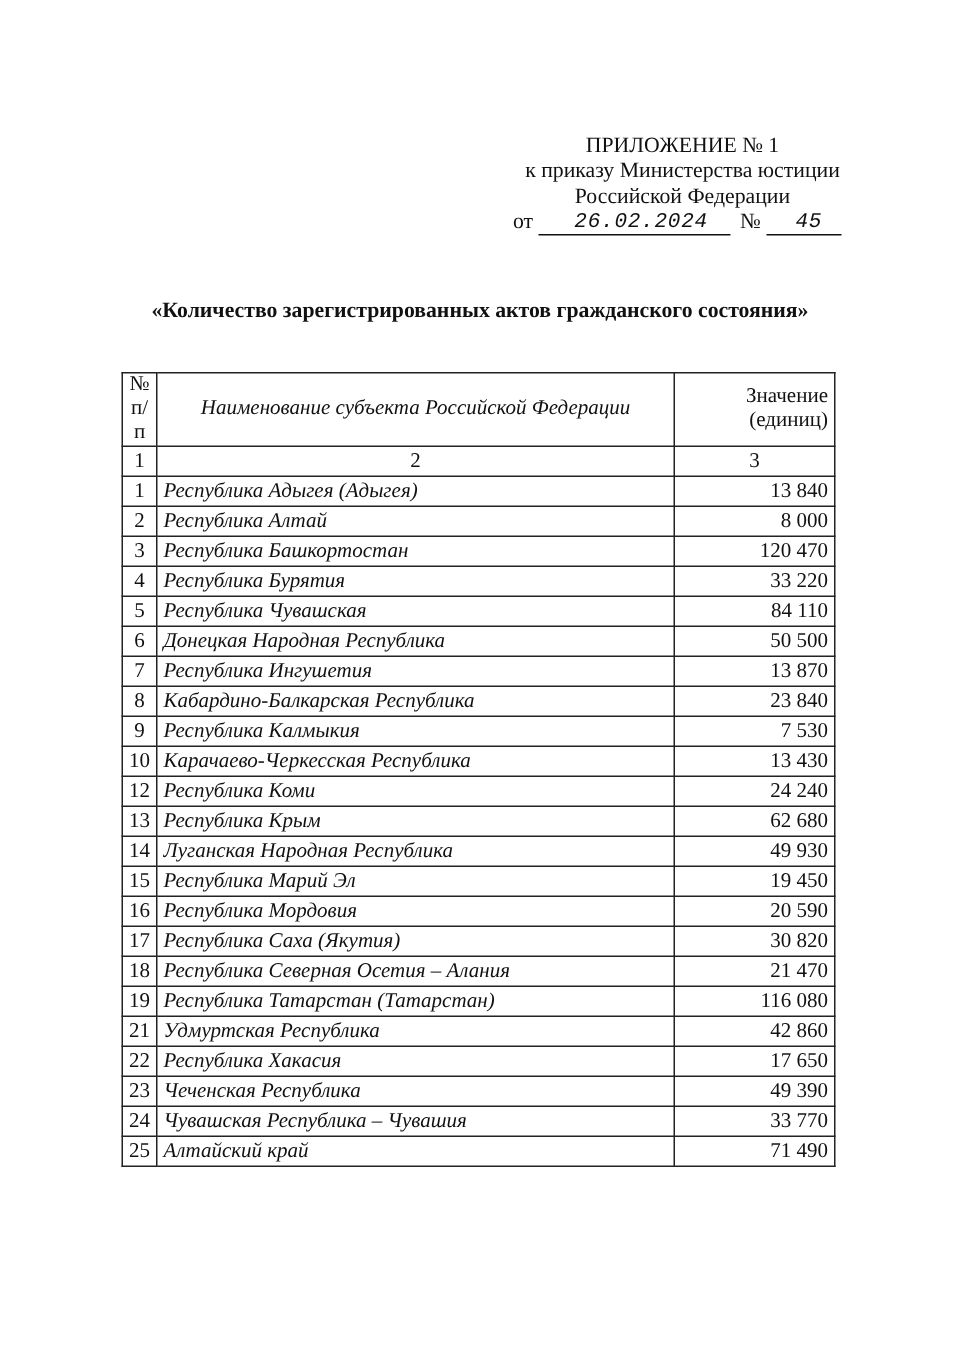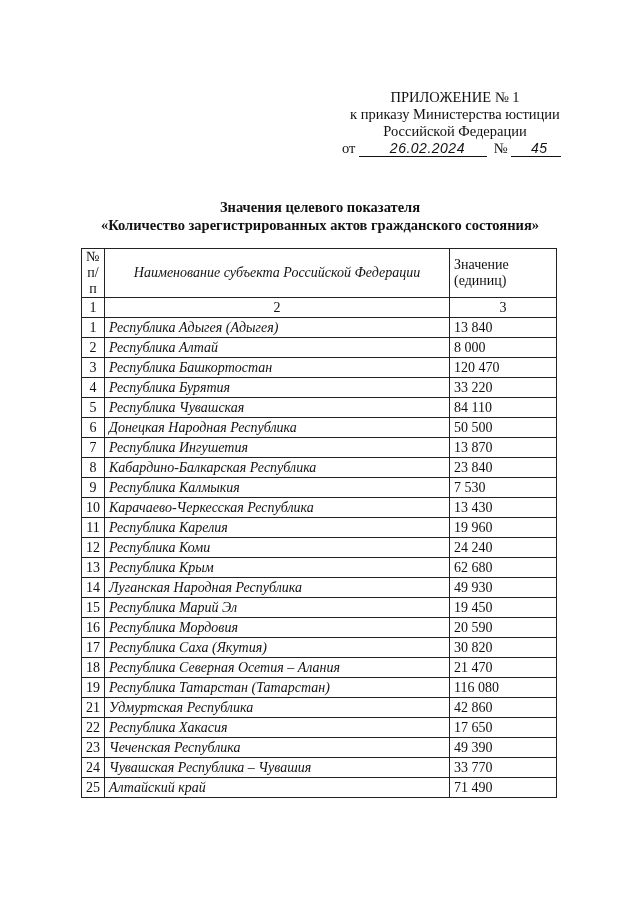--- a/index.html
+++ b/index.html
@@ -10,21 +10,21 @@
   .appendix {
     position: absolute; left: 330px; top: 89px; width: 250px;
     text-align: center; font-size: 14.5px; line-height: 17px;
   }
   .appendix .ln { display: block; white-space: nowrap; }
   .appendix .sigline {
     display: flex; justify-content: flex-start; align-items: flex-end;
     margin-left: 12px; white-space: nowrap;
   }
   .hand {
-    font-family: Liberation Sans, sans-serif; font-style: italic; font-size: 14px;
+    font-family: Liberation Mono, monospace; font-style: italic; font-size: 14px;
     border-bottom: 1px solid #111; display: inline-block; line-height: 15px;
     letter-spacing: 0.5px;
   }
   .date-field { width: 120px; margin-left: 4px; padding-left: 8px; }
   .num-label { margin-left: 6px; margin-right: 4px; }
   .num-field { width: 44px; padding-left: 6px; }
   .doc-title {
     position: absolute; left: 40px; top: 198px; width: 560px;
     text-align: center; font-weight: bold; font-size: 14.5px; line-height: 18px;
   }
@@ -33,40 +33,39 @@
     border-collapse: collapse; font-size: 14px;
   }
   table.main td, table.main th {
     border: 1px solid #222; padding: 0 4px; font-weight: normal;
     height: 19px; line-height: 17px;
   }
   table.main thead th { height: 35px; line-height: 16px; vertical-align: middle; }
   .c1 { width: 18px; text-align: center; padding: 0 2px !important; }
   .c2 { width: 336px; text-align: left; font-style: italic; }
   .c2h { text-align: center; }
-  .c3 { text-align: left; }
+  .c3 { text-align: right; }
   .numrow td { text-align: center; }
 </style>
 </head>
 <body>
 
 <div class="appendix">
   <span class="ln">ПРИЛОЖЕНИЕ № 1</span>
   <span class="ln">к приказу Министерства юстиции</span>
   <span class="ln">Российской Федерации</span>
   <span class="sigline">
     <span>от</span>
     <span class="hand date-field">26.02.2024</span>
     <span class="num-label">№</span>
     <span class="hand num-field">45</span>
   </span>
 </div>
 
 <div class="doc-title">
-  <div>Значения целевого показателя</div>
   <div>«Количество зарегистрированных актов гражданского состояния»</div>
 </div>
 
 <table class="main" id="tbl">
   <thead>
     <tr>
       <th class="c1"><span>№<br>п/п</span></th>
       <th class="c2 c2h">Наименование субъекта Российской Федерации</th>
       <th class="c3"><span>Значение<br>(единиц)</span></th>
     </tr>
@@ -119,25 +118,20 @@
       </tr>
       <tr>
         <td class="c1">9</td>
         <td class="c2">Республика Калмыкия</td>
         <td class="c3">7 530</td>
       </tr>
       <tr>
         <td class="c1">10</td>
         <td class="c2">Карачаево-Черкесская Республика</td>
         <td class="c3">13 430</td>
-      </tr>
-      <tr>
-        <td class="c1">11</td>
-        <td class="c2">Республика Карелия</td>
-        <td class="c3">19 960</td>
       </tr>
       <tr>
         <td class="c1">12</td>
         <td class="c2">Республика Коми</td>
         <td class="c3">24 240</td>
       </tr>
       <tr>
         <td class="c1">13</td>
         <td class="c2">Республика Крым</td>
         <td class="c3">62 680</td>

